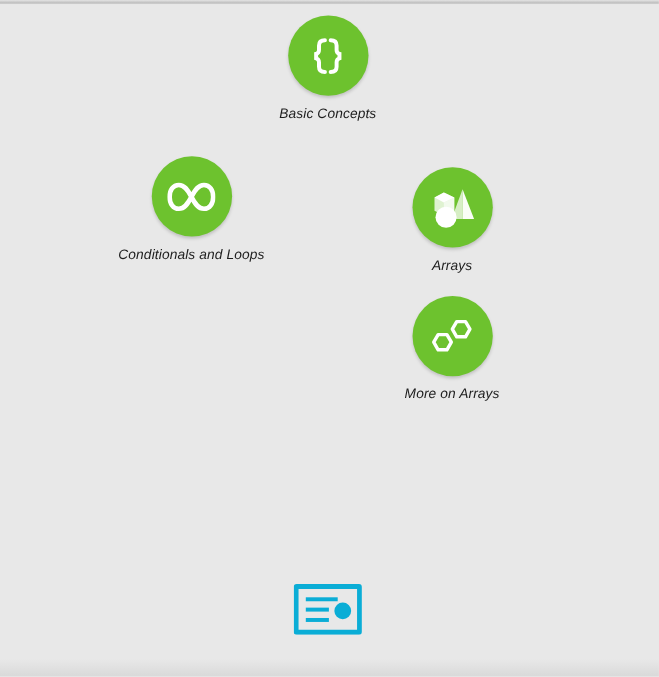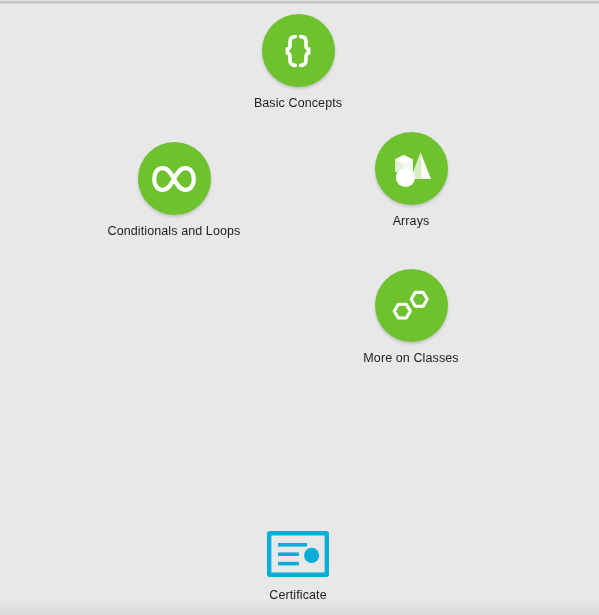--- a/index.html
+++ b/index.html
@@ -32,20 +32,21 @@
     width: 599px;
     height: 16px;
     background: linear-gradient(to bottom, #e8e8e8 0%, #e3e3e3 35%, #dddddd 72%, #d9d9d9 100%);
   }
 
   #roadmap {
     position: absolute;
     left: 0; top: 0;
     width: 599px;
     height: 615px;
+    font-style: italic;
   }
 
   .node {
     position: absolute;
     width: 180px;
     text-align: center;
     
   }
 
   .disc {
@@ -80,21 +81,21 @@
     font-size: 12.5px;
     line-height: 15px;
     color: #1d1d1d;
     letter-spacing: 0.1px;
     white-space: nowrap;
   }
 
   
   .n-basic        { left: 208px; top:  14px; }
   .n-conditionals { left:  84px; top: 142px; }
-  .n-arrays       { left: 321px; top: 132px; }
+  .n-arrays       { left: 321px; top: 152px; }
   .n-classes      { left:  96px; top: 269px; }
   .n-moreclasses  { left: 321px; top: 269px; }
   .n-exceptions   { left: 208px; top: 396px; }
   .n-certificate  { left: 208px; top: 533px; }
 </style>
 </head>
 <body>
 
 <div id="top-strip"></div>
 
@@ -147,37 +148,36 @@
     <div class="disc">
       <span>
         <svg width="42" height="36" viewBox="0 0 42 36">
 
           <path d="M25.2 4.4 L33.2 4.4 L37.2 11.3 L33.2 18.2 L25.2 18.2 L21.2 11.3 Z" fill="none" stroke="#ffffff" stroke-width="3.1" stroke-linejoin="round"></path>
 
           <path d="M8.3 16.2 L16.3 16.2 L20.3 23.1 L16.3 30.0 L8.3 30.0 L4.3 23.1 Z" fill="none" stroke="#ffffff" stroke-width="3.1" stroke-linejoin="round"></path>
         </svg>
       </span>
     </div>
-    <div class="label">More on Classes</div>
+    <div class="label">More on Arrays</div>
   </div>
 
 
   <div class="node n-certificate">
     <div class="cert-plate">
       <span>
         <svg width="62" height="46" viewBox="0 0 62 46">
 
           <rect x="2.2" y="2.2" width="57.6" height="41.6" rx="0.5" fill="none" stroke="#0aadd6" stroke-width="4.4"></rect>
 
           <rect x="11" y="12" width="29" height="3.6" fill="#0aadd6"></rect>
           <rect x="11" y="21.4" width="21" height="3.6" fill="#0aadd6"></rect>
           <rect x="11" y="30.8" width="21" height="3.6" fill="#0aadd6"></rect>
 
           <circle cx="44.6" cy="24.4" r="7.6" fill="#0aadd6"></circle>
         </svg>
       </span>
     </div>
-    <div class="label">Certificate</div>
   </div>
 
 </div>
 
 <div id="bottom-strip"></div>
 
 </body></html>

